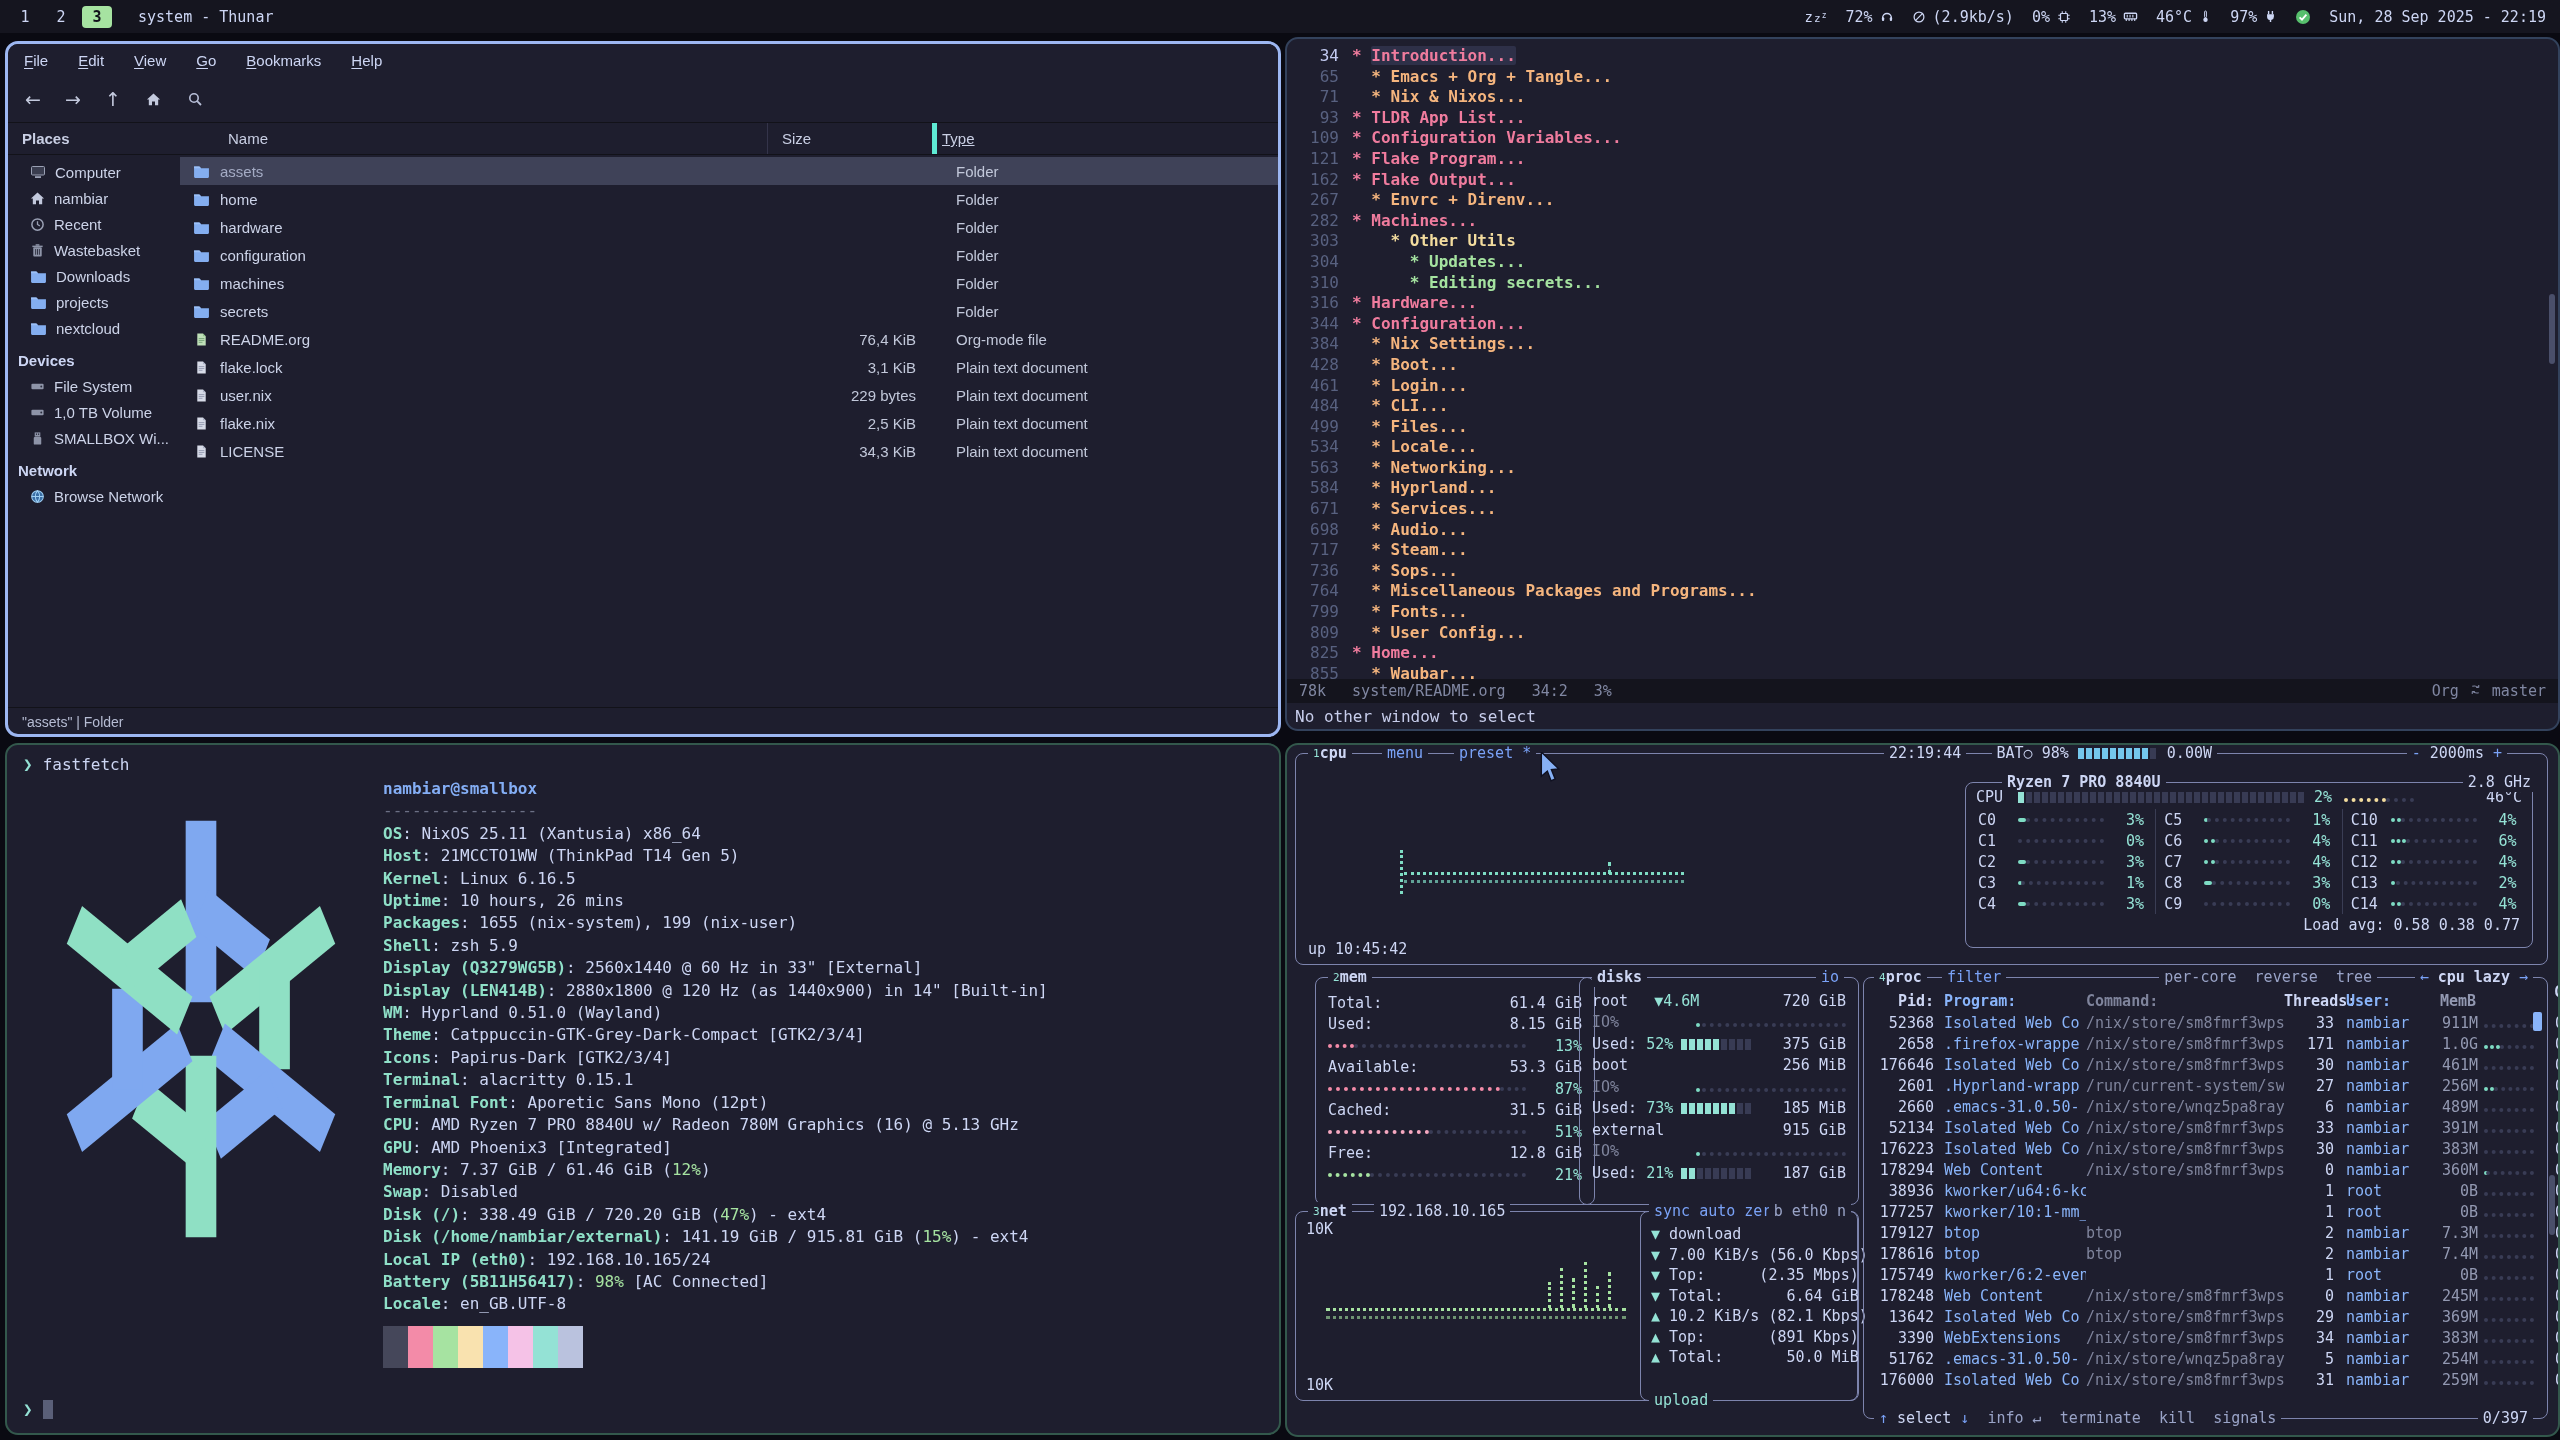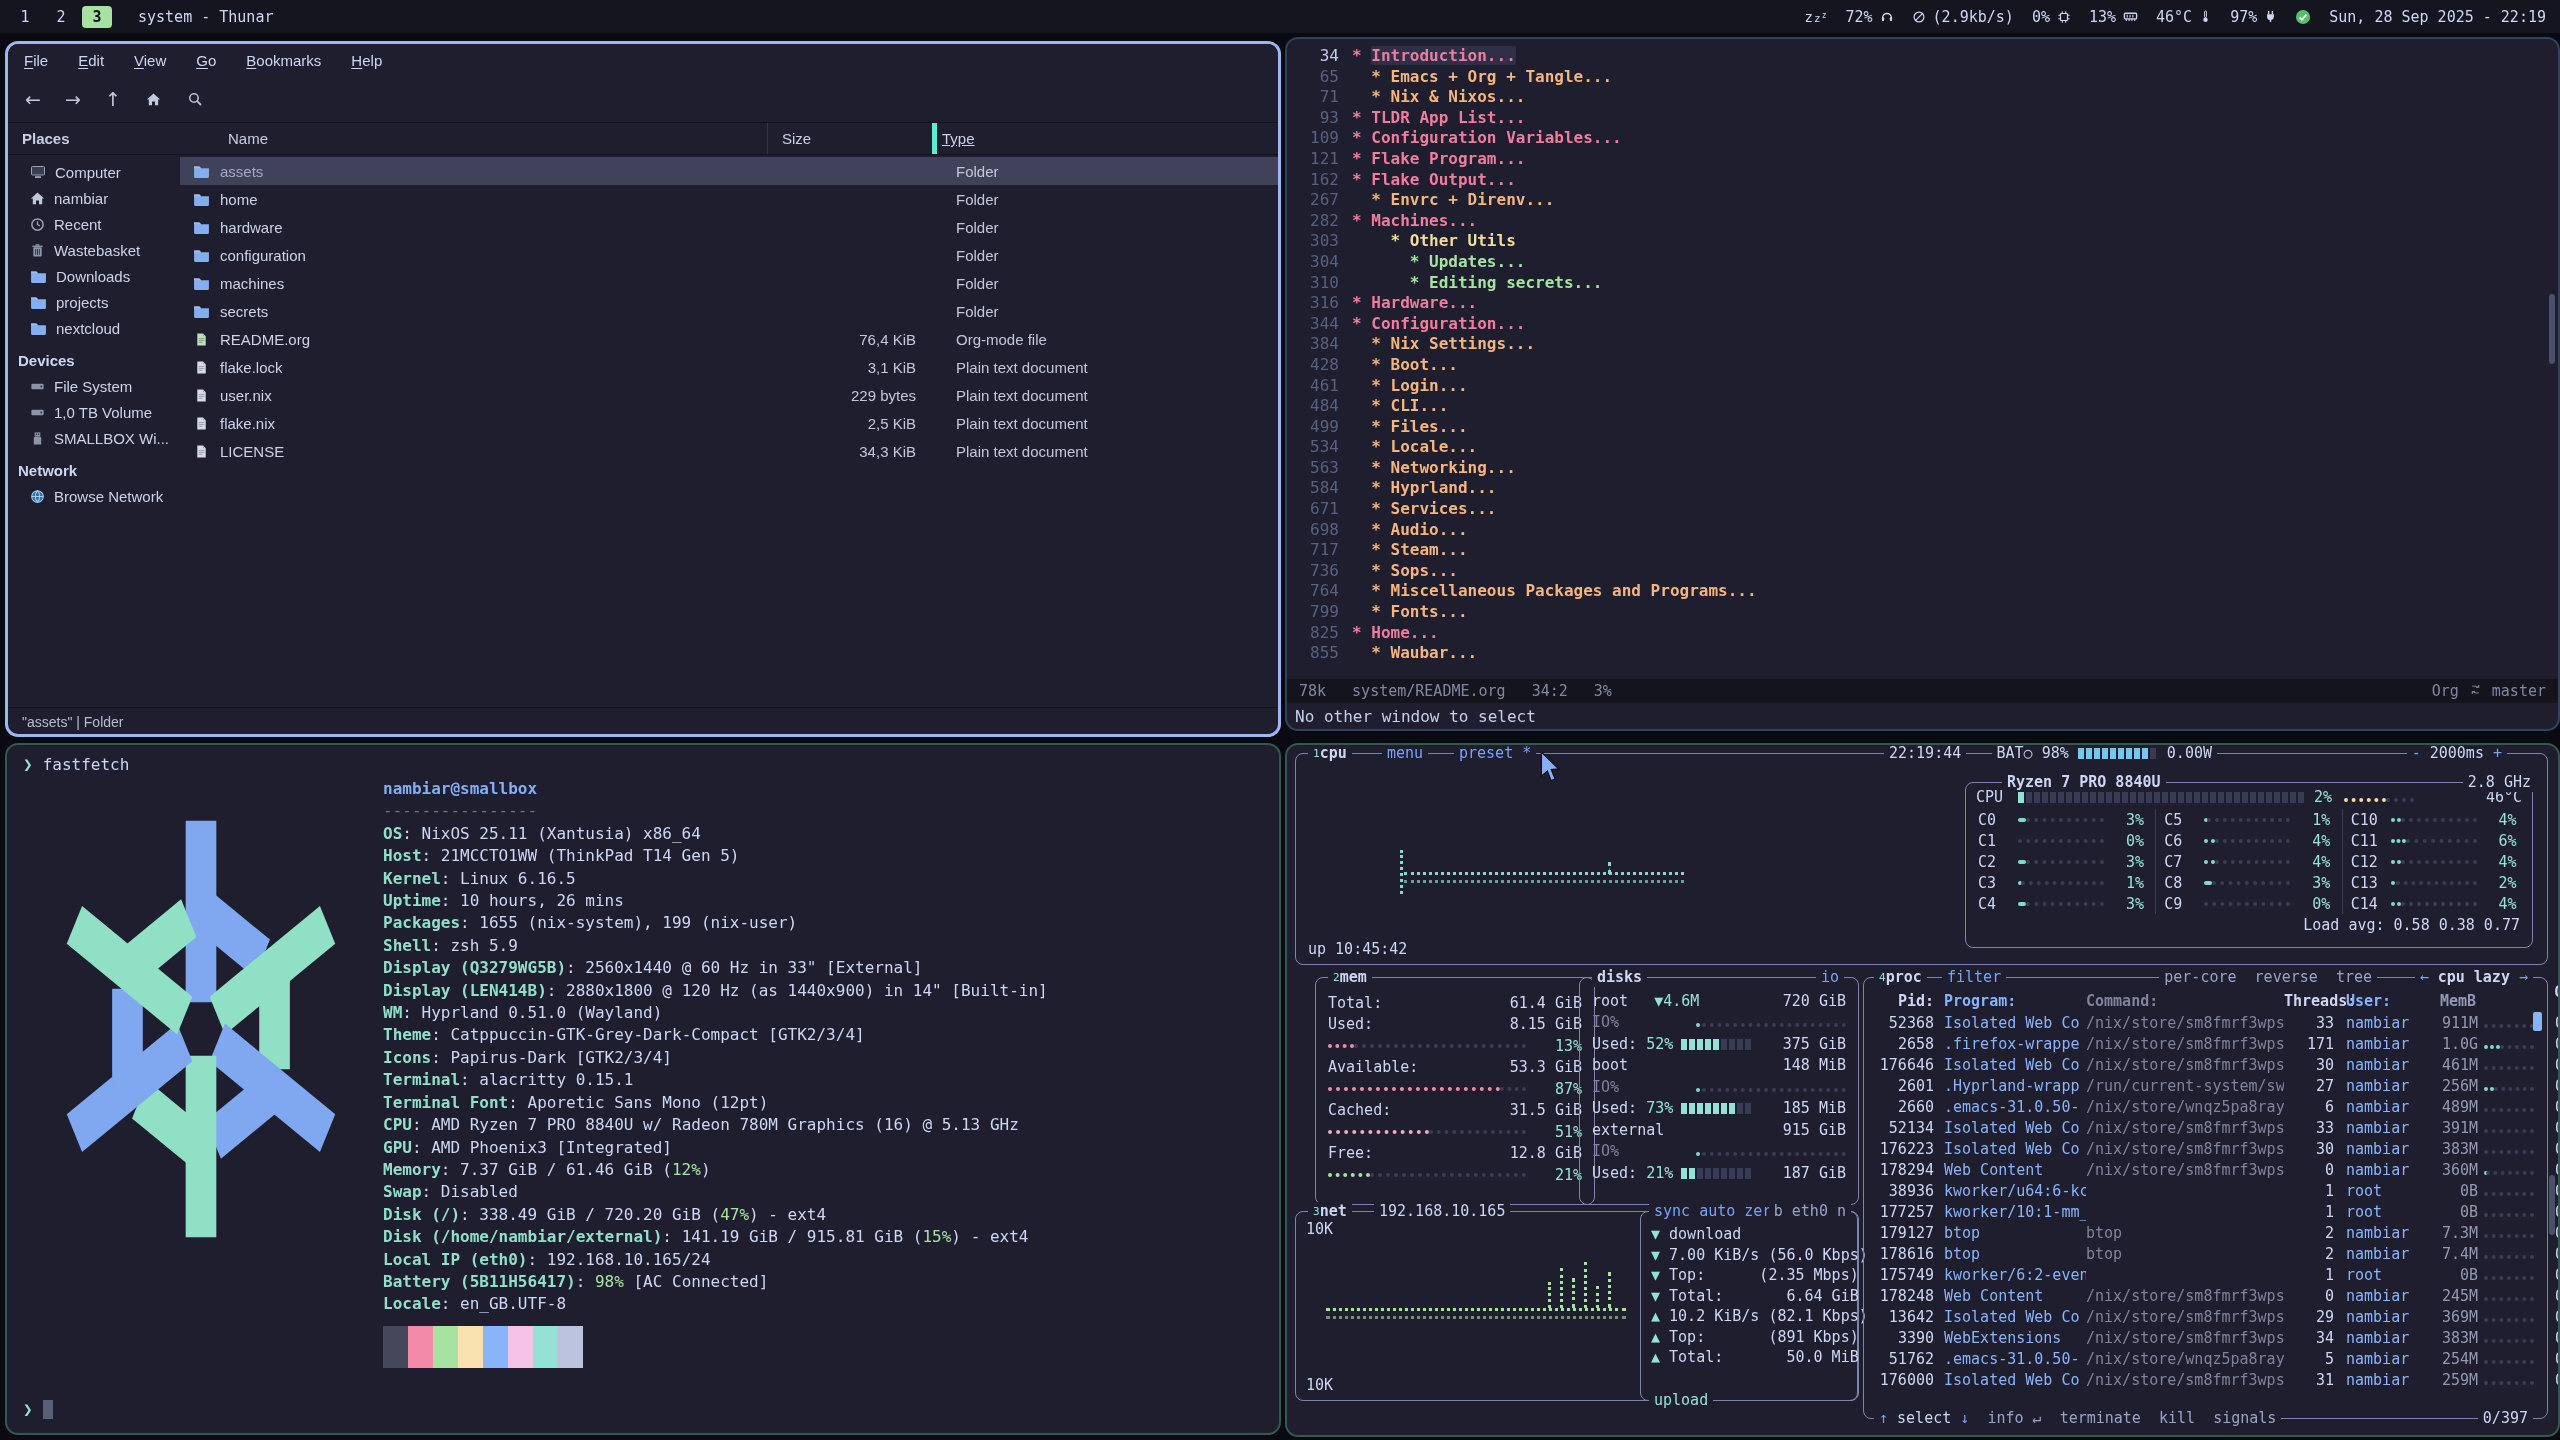--- a/index.html
+++ b/index.html
@@ -535,20 +535,21 @@
         <div class="eline"><span class="gut">499</span><span class="h2">  * Files...</span></div>
         <div class="eline"><span class="gut">534</span><span class="h2">  * Locale...</span></div>
         <div class="eline"><span class="gut">563</span><span class="h2">  * Networking...</span></div>
         <div class="eline"><span class="gut">584</span><span class="h2">  * Hyprland...</span></div>
         <div class="eline"><span class="gut">671</span><span class="h2">  * Services...</span></div>
         <div class="eline"><span class="gut">698</span><span class="h2">  * Audio...</span></div>
         <div class="eline"><span class="gut">717</span><span class="h2">  * Steam...</span></div>
         <div class="eline"><span class="gut">736</span><span class="h2">  * Sops...</span></div>
         <div class="eline"><span class="gut">764</span><span class="h2">  * Miscellaneous Packages and Programs...</span></div>
         <div class="eline"><span class="gut">799</span><span class="h2">  * Fonts...</span></div>
+        <div class="eline"><span class="gut">809</span><span class="h2">  * User Config...</span></div>
         <div class="eline"><span class="gut">825</span><span class="h1">* Home...</span></div>
         <div class="eline"><span class="gut">855</span><span class="h2">  * Waubar...</span></div>
       </div>
     <div class="modeline">
       <span>78k</span>
       <span>system/README.org</span>
       <span>34:2</span>
       <span>3%</span>
       <span class="ml-right">
         <span>Org</span>
@@ -906,21 +907,21 @@
                 <span class="mseg" style="width:96%"></span>
               </span></span>
           </div>
           <div class="memrow">
             <span class="white">Used: <span class="teal">52%</span></span>
             <span style="margin-left:8px"><span class="blk" style="background:#94e2d5"></span><span class="blk" style="background:#94e2d5"></span><span class="blk" style="background:#94e2d5"></span><span class="blk" style="background:#94e2d5"></span><span class="blk" style="background:#94e2d5"></span><span class="blk" style="background:#383b54"></span><span class="blk" style="background:#383b54"></span><span class="blk" style="background:#383b54"></span><span class="blk" style="background:#383b54"></span></span>
             <span class="v">375 GiB</span>
           </div>
           <div class="memrow">
             <span class="white">boot</span>
-            <span class="v">148 MiB</span>
+            <span class="v">256 MiB</span>
           </div>
           <div class="memrow">
             <span class="gray">IO%</span>
             <span class="v"><span class="meter" style="width:150px">
                 <span class="mseg" style="width:4%;border-top-color:#7edcc4"></span>
                 <span class="mseg" style="width:96%"></span>
               </span></span>
           </div>
           <div class="memrow">
             <span class="white">Used: <span class="teal">73%</span></span>

